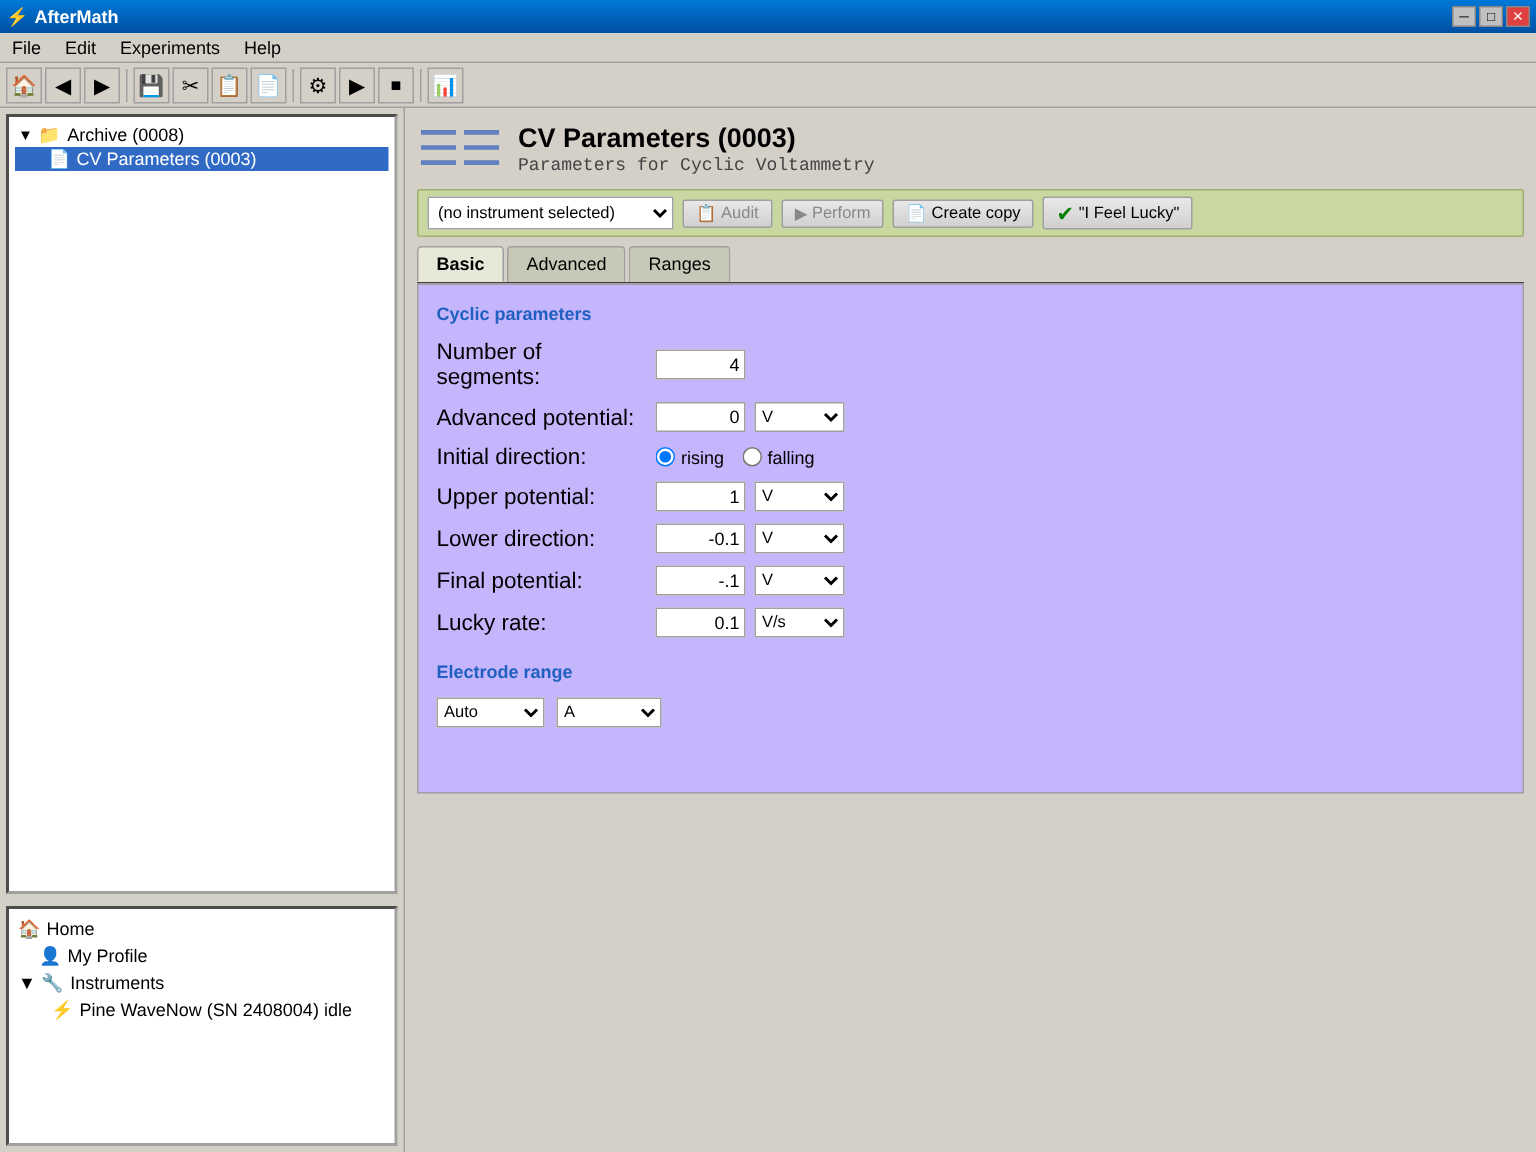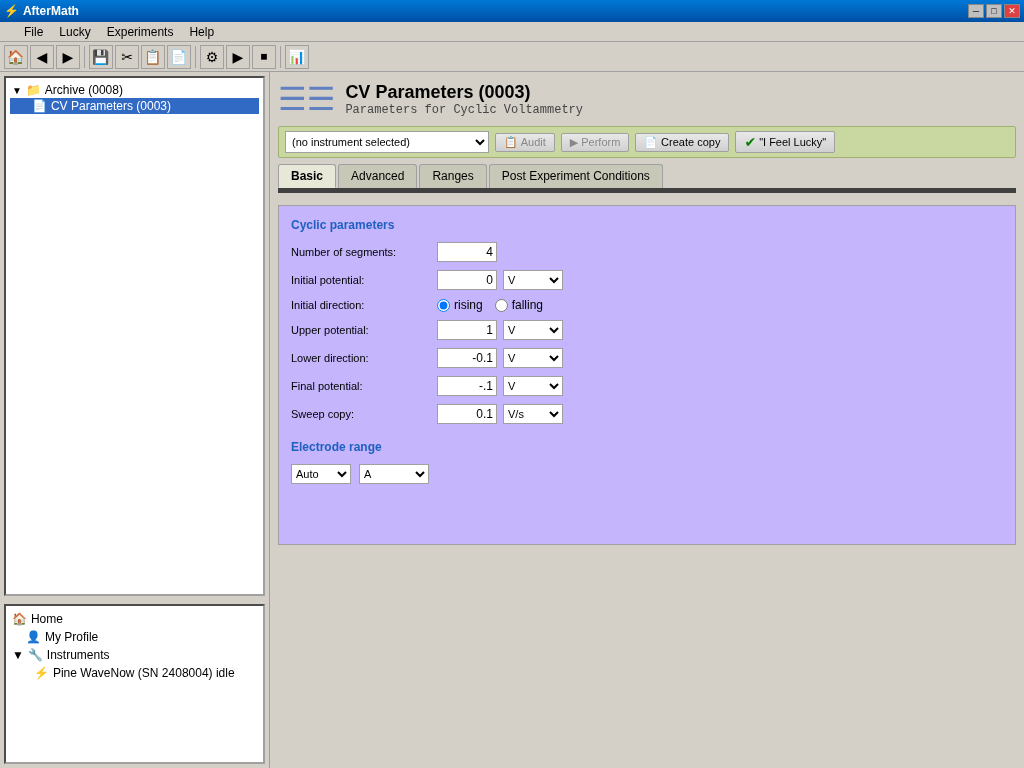--- a/index.html
+++ b/index.html
@@ -21,21 +21,21 @@
     .title-btn {
       width: 16px; height: 14px; background: #c0c0c0; border: 1px solid #888;
       font-size: 9px; display: flex; align-items: center; justify-content: center;
       cursor: pointer; color: black;
     }
     .title-btn.close { background: #e04040; color: white; }
 
     
     #menubar {
       background: #d4d0c8; height: 20px; display: flex; align-items: center;
-      border-bottom: 1px solid #a0a0a0; padding: 0 16px;
+      border-bottom: 1px solid #a0a0a0; padding: 0 0;
     }
     .menu-item { padding: 2px 8px; cursor: pointer; font-size: 12px; }
 
     
     #toolbar {
       background: #d4d0c8; height: 30px; display: flex; align-items: center;
       border-bottom: 1px solid #a0a0a0; padding: 0 4px; gap: 2px;
     }
     .toolbar-btn {
       width: 24px; height: 24px; background: #d4d0c8; border: 1px solid #a0a0a0;
@@ -76,52 +76,52 @@
     #content-title { font-size: 18px; font-weight: bold; color: black; }
     #content-subtitle { font-size: 12px; color: #444; font-family: Liberation Mono, monospace; }
 
     
     #instrument-bar {
       background: #c8d8a0; border: 1px solid #a0b070; padding: 4px 6px;
       display: flex; align-items: center; gap: 6px; margin-bottom: 6px;
       border-radius: 2px;
     }
     #instrument-select {
-      width: 204px; height: 22px; border: 1px solid #a0a0a0; background: white;
+      width: 164px; height: 22px; border: 1px solid #a0a0a0; background: white;
       font-size: 11px; padding: 1px 2px;
     }
     .inst-btn {
       display: flex; align-items: center; gap: 3px; padding: 2px 8px;
       background: linear-gradient(to bottom, #e8e8e8, #d0d0d0);
       border: 1px solid #a0a0a0; cursor: pointer; font-size: 11px; color: #888;
       border-radius: 2px;
     }
     .inst-btn.active { color: black; }
     .inst-btn-green { color: green; font-size: 14px; }
 
     
-    #tabs { display: flex; border-bottom: 5px solid #404040; margin-bottom: 12px; }
+    #tabs { display: flex; border-bottom: 1px solid #404040; margin-bottom: 0; }
     .tab {
       padding: 4px 12px; border: 1px solid #a0a0a0; border-bottom: none;
       cursor: pointer; background: #c8c8b8; margin-right: 2px; font-size: 12px;
       border-radius: 3px 3px 0 0;
     }
     .tab.active { background: #e8e8d8; font-weight: bold; border-bottom: 1px solid #e8e8d8; }
 
     
     #form-area {
       background: #c4b5fd; border: 1px solid #a0a0a0; padding: 12px;
       min-height: 340px;
     }
     .section-title { color: #2060c0; font-size: 12px; font-weight: bold; margin-bottom: 10px; }
 
     .form-row {
       display: flex; align-items: center; margin-bottom: 8px; gap: 6px;
     }
-    .form-label { width: 140px; text-align: left; font-size: 11px; }
+    .form-label { width: 140px; text-align: left; font-size: 15px; }
     .form-input {
       width: 60px; height: 20px; border: 1px solid #a0a0a0; background: white;
       text-align: right; font-size: 12px; padding: 1px 3px;
     }
     .form-select {
       width: 60px; height: 20px; border: 1px solid #a0a0a0; background: white;
       font-size: 11px;
     }
 
     .radio-group { display: flex; align-items: center; gap: 12px; }
@@ -148,21 +148,21 @@
   </div>
   <div id="titlebar-right">
     <div class="title-btn">─</div>
     <div class="title-btn">□</div>
     <div class="title-btn close">✕</div>
   </div>
 </div>
 
 <div id="menubar">
   <div class="menu-item">File</div>
-  <div class="menu-item">Lucky</div>
+  <div class="menu-item">Edit</div>
   <div class="menu-item">Experiments</div>
   <div class="menu-item">Help</div>
 </div>
 
 <div id="toolbar">
   <div class="toolbar-btn">🏠</div>
   <div class="toolbar-btn">◀</div>
   <div class="toolbar-btn">▶</div>
   <div class="toolbar-sep"></div>
   <div class="toolbar-btn">💾</div>
@@ -243,34 +243,33 @@
       <div class="inst-btn active">
         <span class="inst-btn-green">✔</span>
         <span>"I Feel Lucky"</span>
       </div>
     </div>
 
     <div id="tabs">
       <div class="tab active">Basic</div>
       <div class="tab">Advanced</div>
       <div class="tab">Ranges</div>
-      <div class="tab">Post Experiment Conditions</div>
     </div>
 
     <div id="form-area">
 
       <div class="section-title">Cyclic parameters</div>
 
       <div class="form-row">
         <span class="form-label">Number of segments:</span>
         <input class="form-input" type="text" value="4" style="">
       </div>
 
       <div class="form-row">
-        <span class="form-label">Initial potential:</span>
+        <span class="form-label">Advanced potential:</span>
         <input class="form-input" type="text" value="0" style="">
         <select class="form-select">
           <option>V</option><option>mV</option>
         </select>
       </div>
 
       <div class="form-row">
         <span class="form-label">Initial direction:</span>
         <div class="radio-group">
           <div class="radio-option">
@@ -302,31 +301,31 @@
 
       <div class="form-row">
         <span class="form-label">Final potential:</span>
         <input class="form-input" type="text" value="-.1" style="">
         <select class="form-select">
           <option>V</option><option>mV</option>
         </select>
       </div>
 
       <div class="form-row">
-        <span class="form-label">Sweep copy:</span>
+        <span class="form-label">Lucky rate:</span>
         <input class="form-input" type="text" value="0.1" style="">
         <select class="form-select">
           <option>V/s</option><option>mV/s</option>
         </select>
       </div>
 
       <div class="electrode-section">
         <div class="section-title">Electrode range</div>
         <div class="electrode-row">
-          <select class="form-select" style="width:60px;">
+          <select class="form-select" style="width:72px;">
             <option>Auto</option>
             <option>1 mA</option>
             <option>100 µA</option>
             <option>10 µA</option>
           </select>
           <select class="form-select" style="width:70px;">
             <option>A</option>
             <option>mA</option>
             <option>µA</option>
           </select>

